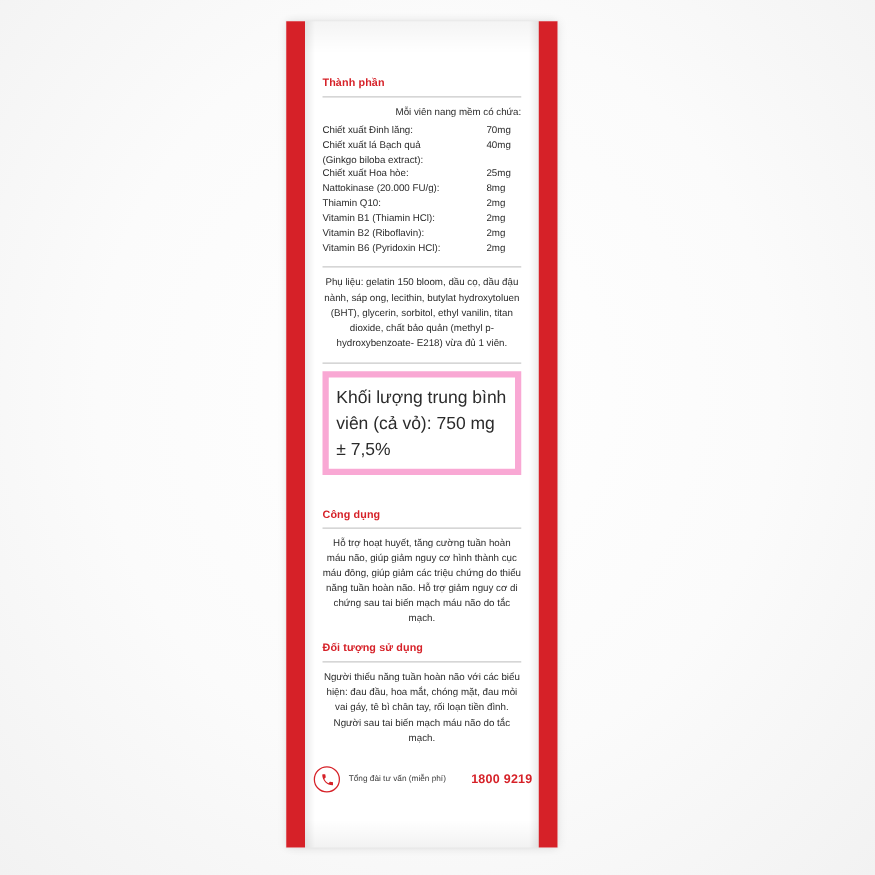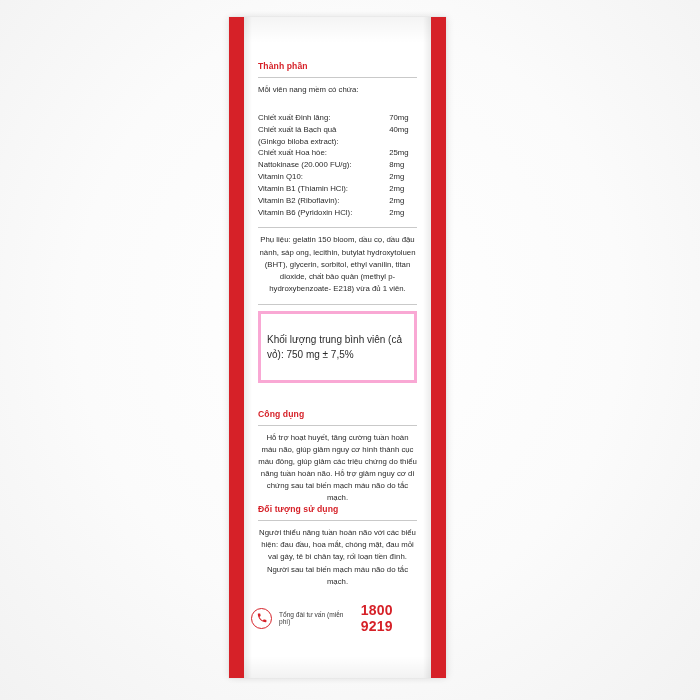--- a/index.html
+++ b/index.html
@@ -106,33 +106,34 @@
     white-space: nowrap;
   }
   .tbl td.val {
     text-align: left;
     padding-left: 6px;
   }
 
   .lead {
     font-size: 7.8px;
     line-height: 1.52;
-    margin-bottom: 16px;
+    margin-bottom: 2px;
+    text-align: right;
   }
 
   .para {
     font-size: 7.8px;
     line-height: 1.55;
     text-align: center;
   }
 
   .weight-box {
-    border: 3px solid #f9a8d4;
-    padding: 18px 6px;
-    font-size: 10px;
+    border: 5px solid #f9a8d4;
+    padding: 5px 6px;
+    font-size: 14px;
     line-height: 1.5;
   }
 
   .blk { margin-top: 26px; }
 
   
   .hotline {
     position: absolute;
     left: 22px;
     right: 20px;
@@ -151,21 +152,21 @@
     justify-content: center;
     flex: 0 0 auto;
   }
   .phone-circle svg { display: block; }
   .hotline-label {
     font-size: 6.6px;
     color: #3a3a3a;
     flex: 1 1 auto;
   }
   .hotline-number {
-    font-size: 14px;
+    font-size: 10px;
     font-weight: bold;
     color: #d62128;
     letter-spacing: 0.2px;
   }
 
   
   .face-shade-top {
     position: absolute;
     left: 15px; right: 15px; top: 0;
     height: 26px;
@@ -216,21 +217,21 @@
             </tr>
             <tr>
               <td>Chiết xuất Hoa hòe:</td>
               <td class="val">25mg</td>
             </tr>
             <tr>
               <td>Nattokinase (20.000 FU/g):</td>
               <td class="val">8mg</td>
             </tr>
             <tr>
-              <td>Vitamin Q10:</td>
+              <td>Thiamin Q10:</td>
               <td class="val">2mg</td>
             </tr>
             <tr>
               <td>Vitamin B1 (Thiamin HCl):</td>
               <td class="val">2mg</td>
             </tr>
             <tr>
               <td>Vitamin B2 (Riboflavin):</td>
               <td class="val">2mg</td>
             </tr>
@@ -249,21 +250,21 @@
 
         <div class="weight-box">Khối lượng trung bình viên (cả vỏ): 750 mg ± 7,5%</div>
       </div>
 
       <div class="blk">
         <div class="section-title">Công dụng</div>
         <div class="rule"></div>
         <div class="para">Hỗ trợ hoạt huyết, tăng cường tuần hoàn máu não, giúp giảm nguy cơ hình thành cục máu đông, giúp giảm các triệu chứng do thiểu năng tuần hoàn não. Hỗ trợ giảm nguy cơ di chứng sau tai biến mạch máu não do tắc mạch.</div>
       </div>
 
-      <div class="blk" style="margin-top:0;">
+      <div class="blk" style="margin-top:12px;">
         <div class="section-title">Đối tượng sử dụng</div>
         <div class="rule"></div>
         <div class="para">Người thiểu năng tuần hoàn não với các biểu hiện: đau đầu, hoa mắt, chóng mặt, đau mỏi vai gáy, tê bì chân tay, rối loạn tiền đình. Người sau tai biến mạch máu não do tắc mạch.</div>
       </div>
 
     </div>
 
     <div class="hotline">
       <div class="phone-circle">
         <svg width="10" height="10" viewBox="0 0 24 24" aria-hidden="true">

